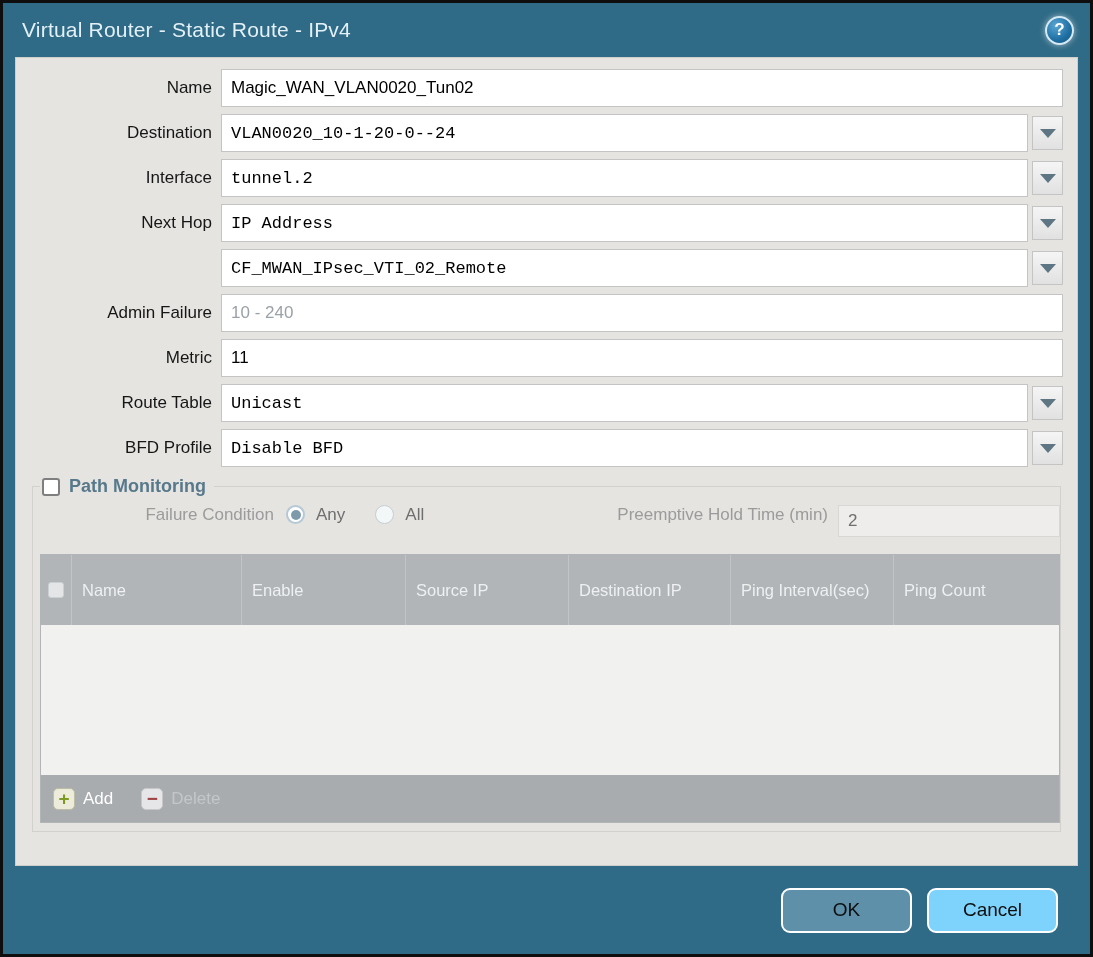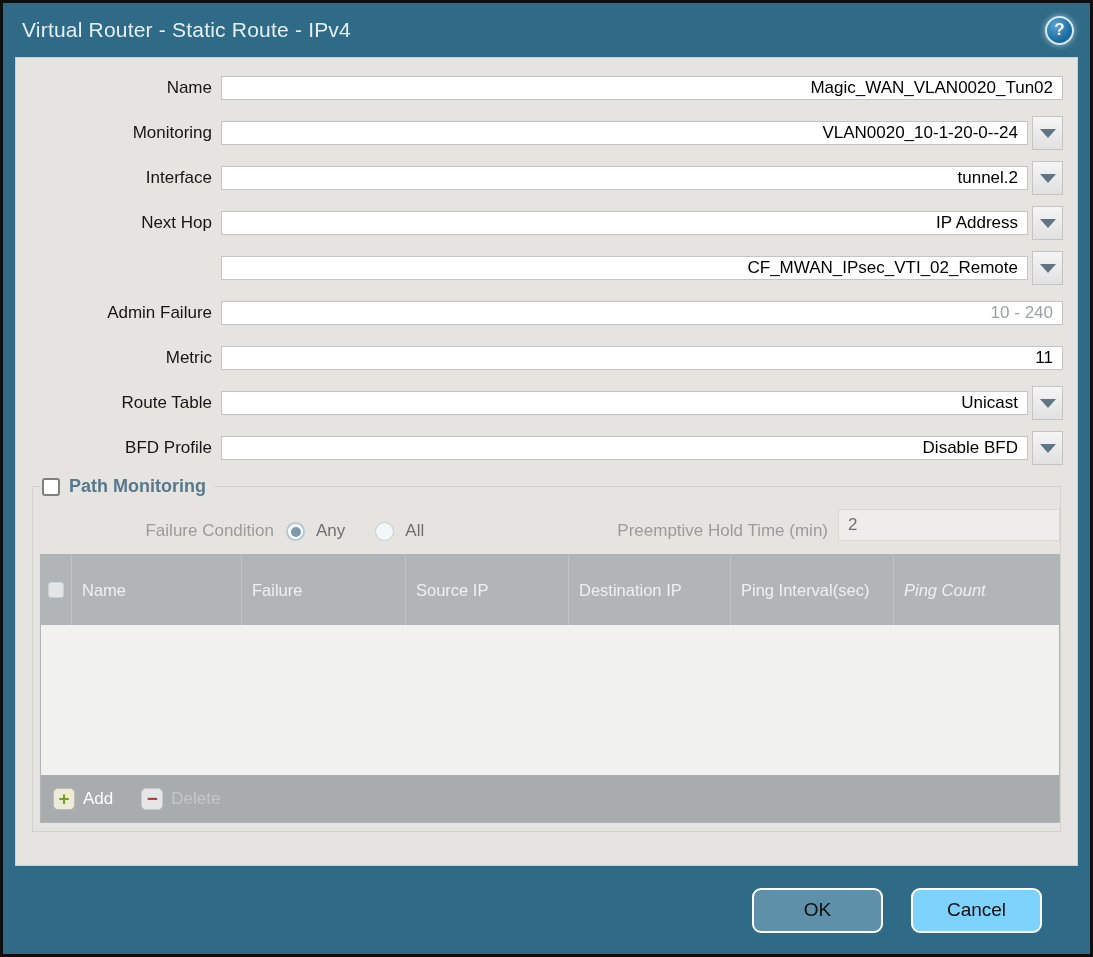--- a/index.html
+++ b/index.html
@@ -46,24 +46,24 @@
 
   .row { display: flex; align-items: center; margin-bottom: 11px; height: 34px; }
   .lbl {
     flex: none; width: 191px; text-align: right; padding-right: 9px;
     font-size: 17px; color: #161616;
   }
   .txt {
     flex: 1 1 auto; height: 24px; min-width: 0;
     border: 1px solid #c4c4c4; background: #ffffff;
     font-family: "Liberation Sans", sans-serif;
-    font-size: 17px; color: #000; padding: 4px 9px; outline: none; text-align: right;
+    font-size: 17px; color: #000; padding: 18px 9px; outline: none;
   }
   .txt::placeholder { color: #9aa1a7; opacity: 1; }
-  .row.dd .txt { margin-right: 4px; }
+  .row.dd .txt { margin-right: 4px; font-family: Liberation Mono, monospace; }
   .ddbtn {
     flex: none; width: 31px; height: 34px;
     border: 1px solid #c4c4c4;
     background: linear-gradient(#f5f5f5, #e1e1e1);
     display: flex; align-items: center; justify-content: center;
     cursor: pointer;
   }
   .arrow {
     width: 0; height: 0;
     border-left: 8px solid transparent; border-right: 8px solid transparent;
@@ -78,21 +78,21 @@
   legend.pm-legend {
     display: flex; align-items: center; gap: 9px;
     padding: 0 8px 0 2px; margin-left: 0px;
   }
   .pm-check {
     width: 18px; height: 18px; border: 2px solid #7f7f7f;
     border-radius: 3px; background: #ffffff; cursor: pointer; flex: none;
   }
   .pm-title { color: #58798b; font-weight: bold; font-size: 18px; }
 
-  .cond-row { display: flex; align-items: flex-end; height: 36px; margin: 6px 0 13px 0; }
+  .cond-row { display: flex; align-items: flex-start; height: 36px; margin: 6px 0 13px 0; }
   .glabel { color: #9b9b9b; font-size: 17px; }
   .fc-label { flex: none; width: 246px; text-align: right; padding-right: 12px; }
   .radio {
     width: 19px; height: 19px; border-radius: 50%;
     border: 1px solid #c3ced5; background: #f4f7f8;
     display: inline-flex; align-items: center; justify-content: center;
     cursor: pointer; flex: none;
   }
   .radio.selected { border: 2px solid #b4c9d5; background: #ffffff; }
   .radio.selected::after {
@@ -117,21 +117,21 @@
   .th {
     display: flex; align-items: center;
     padding: 6px 10px; border-left: 1px solid #c2c5c8;
   }
   .th.chk { width: 30px; flex: none; border-left: none; justify-content: center; padding: 0; }
   .th.c-name { width: 170px; flex: none; }
   .th.c-enable { width: 164px; flex: none; }
   .th.c-srcip { width: 163px; flex: none; }
   .th.c-dstip { width: 162px; flex: none; }
   .th.c-pint { width: 163px; flex: none; }
-  .th.c-pcount { flex: 1 1 auto; font-style: italic; }
+  .th.c-pcount { flex: 1 1 auto; }
   .th-check {
     width: 16px; height: 16px; border-radius: 3px;
     background: #e3e5e6; border: 1px solid #cdd0d2; cursor: pointer;
   }
   .pm-tbody { height: 150px; background: #f1f1ef; }
   .pm-tfoot {
     height: 47px; background: #a8acaf;
     display: flex; align-items: center; padding: 0 12px; gap: 28px;
   }
   .tool { display: flex; align-items: center; gap: 8px; font-size: 17px; cursor: pointer; }
@@ -142,21 +142,21 @@
   }
   .tool-add { color: #ffffff; }
   .tool-add .tool-icon { background: #edecdb; border: 1px solid #bcbfa5; color: #7d9b22; }
   .tool-del { color: #c4c7c9; }
   .tool-del .tool-icon { background: #e6e6e8; border: 1px solid #c8c8cb; color: #a04343; }
 
   
   .dlg-footer {
     height: 88px; flex: none;
     display: flex; align-items: center; justify-content: flex-end;
-    padding-right: 48px; gap: 28px;
+    padding-right: 32px; gap: 15px;
   }
   .btn {
     width: 131px; height: 45px; border-radius: 9px;
     border: 2px solid #ffffff; font-family: "Liberation Sans", sans-serif;
     font-size: 19px; color: #0e0e0e; cursor: pointer;
   }
   .btn-ok { background: #5e90aa; }
   .btn-cancel { background: #7dd3fc; }
 </style>
 </head>
@@ -170,21 +170,21 @@
   </div>
 
   <div class="content">
 
     <div class="row">
       <span class="lbl">Name</span>
       <input class="txt" type="text" value="Magic_WAN_VLAN0020_Tun02" style="">
     </div>
 
     <div class="row dd">
-      <span class="lbl">Monitoring</span>
+      <span class="lbl">Destination</span>
       <input class="txt" type="text" value="VLAN0020_10-1-20-0--24" style="">
       <span class="ddbtn">
         <span class="arrow"></span>
       </span>
     </div>
 
     <div class="row dd">
       <span class="lbl">Interface</span>
       <input class="txt" type="text" value="tunnel.2" style="">
       <span class="ddbtn">
@@ -249,21 +249,21 @@
         <span class="glabel pht-label">Preemptive Hold Time (min)</span>
         <input class="pht-input" type="text" value="2" style="">
       </div>
 
       <div class="pm-table">
         <div class="pm-thead">
           <div class="th chk">
             <span class="th-check"></span>
           </div>
           <div class="th c-name">Name</div>
-          <div class="th c-enable">Failure</div>
+          <div class="th c-enable">Enable</div>
           <div class="th c-srcip">Source IP</div>
           <div class="th c-dstip">Destination IP</div>
           <div class="th c-pint">Ping Interval(sec)</div>
           <div class="th c-pcount">Ping Count</div>
         </div>
         <div class="pm-tbody"></div>
         <div class="pm-tfoot">
           <span class="tool tool-add">
             <span class="tool-icon">+</span>
             <span>Add</span>

